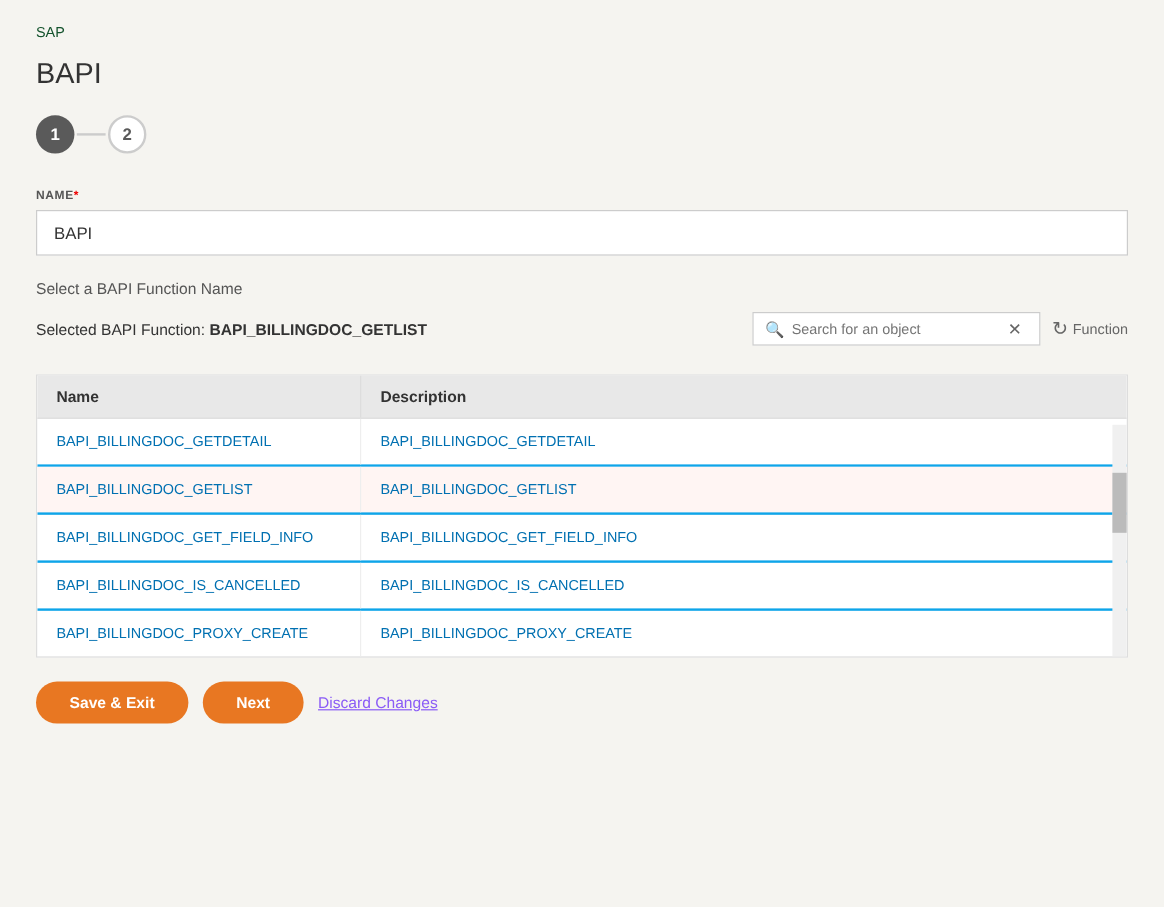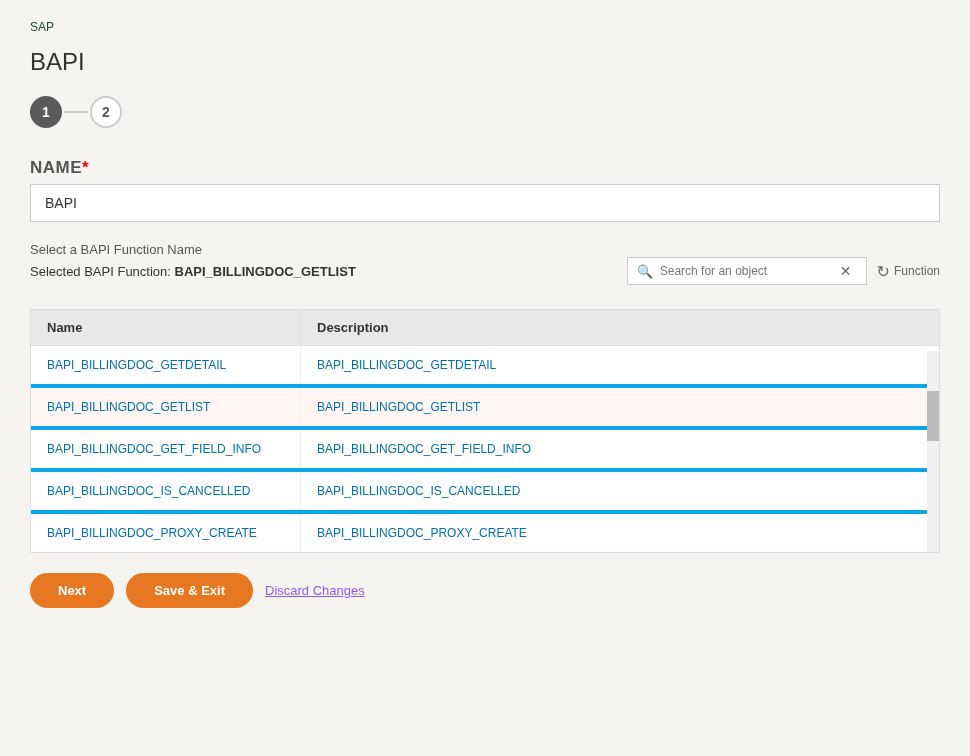--- a/index.html
+++ b/index.html
@@ -52,21 +52,21 @@
     .step-connector {
       width: 24px;
       height: 2px;
       background: #ccc;
       margin: 0 2px;
     }
     .form-section {
       margin-bottom: 20px;
     }
     .field-label {
-      font-size: 17px;
+      font-size: 10px;
       font-weight: 600;
       color: #555;
       margin-bottom: 6px;
       text-transform: uppercase;
       letter-spacing: 0.5px;
     }
     .field-label span.required {
       color: #e00;
     }
     .text-input {
@@ -74,20 +74,21 @@
       padding: 10px 14px;
       border: 1px solid #ccc;
       background: #fff;
       font-size: 14px;
       color: #333;
       outline: none;
     }
     .section-subtitle {
       font-size: 13px;
       color: #555;
+      margin-bottom: 12px;
     }
     .selected-function-bar {
       display: flex;
       align-items: center;
       justify-content: space-between;
       margin-bottom: 24px;
     }
     .selected-function-text {
       font-size: 13px;
       color: #333;
@@ -164,21 +165,21 @@
     .table-header-cell:last-child {
       border-right: none;
     }
     .table-body {
       overflow-y: auto;
       max-height: 280px;
     }
     .table-row {
       display: grid;
       grid-template-columns: 270px 1fr;
-      border-bottom: 4px solid #0ea5e9;
+      border-bottom: 2px solid #0ea5e9;
     }
     .table-row:last-child {
       border-bottom: none;
     }
     .table-row.selected {
       background: #fff5f3;
     }
     .table-cell {
       padding: 12px 16px;
       font-size: 12px;
@@ -299,18 +300,18 @@
       <div class="table-cell">BAPI_BILLINGDOC_PROXY_CREATE</div>
       <div class="table-cell">BAPI_BILLINGDOC_PROXY_CREATE</div>
     </div>
       </div>
     <div class="scrollbar-track">
       <div class="scrollbar-thumb"></div>
     </div>
   </div>
 
   <div class="footer-buttons">
+    <button class="btn-orange">Save &amp; Exit</button>
     <button class="btn-orange">Next</button>
-    <button class="btn-orange">Save &amp; Exit</button>
     <button class="btn-discard">Discard Changes</button>
   </div>
 
 </div>
 
 </body></html>

